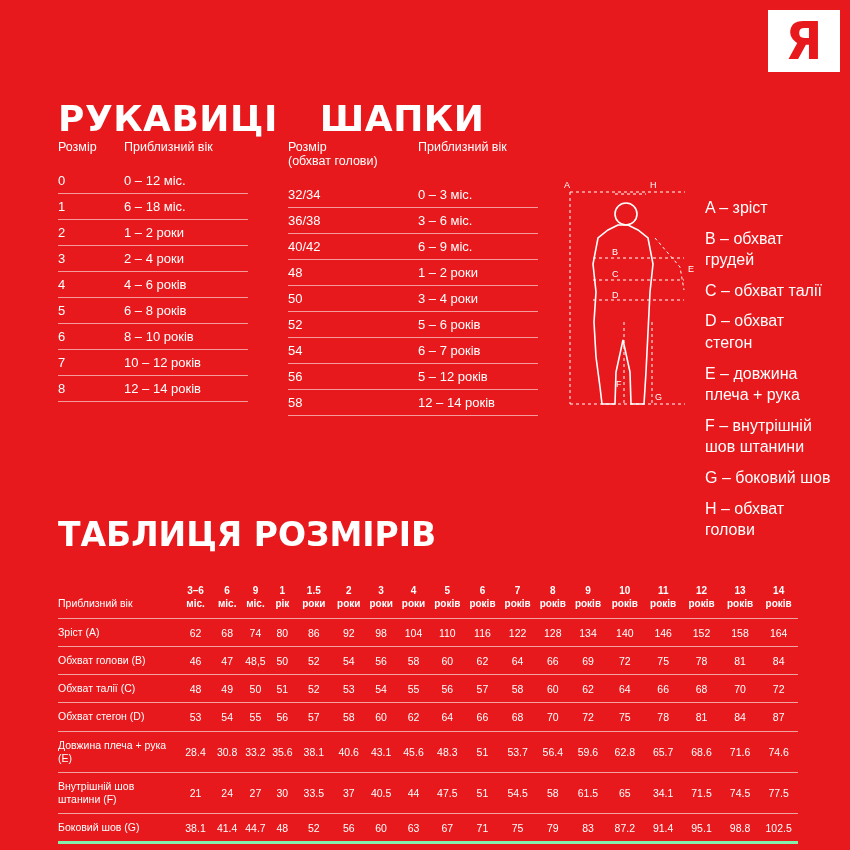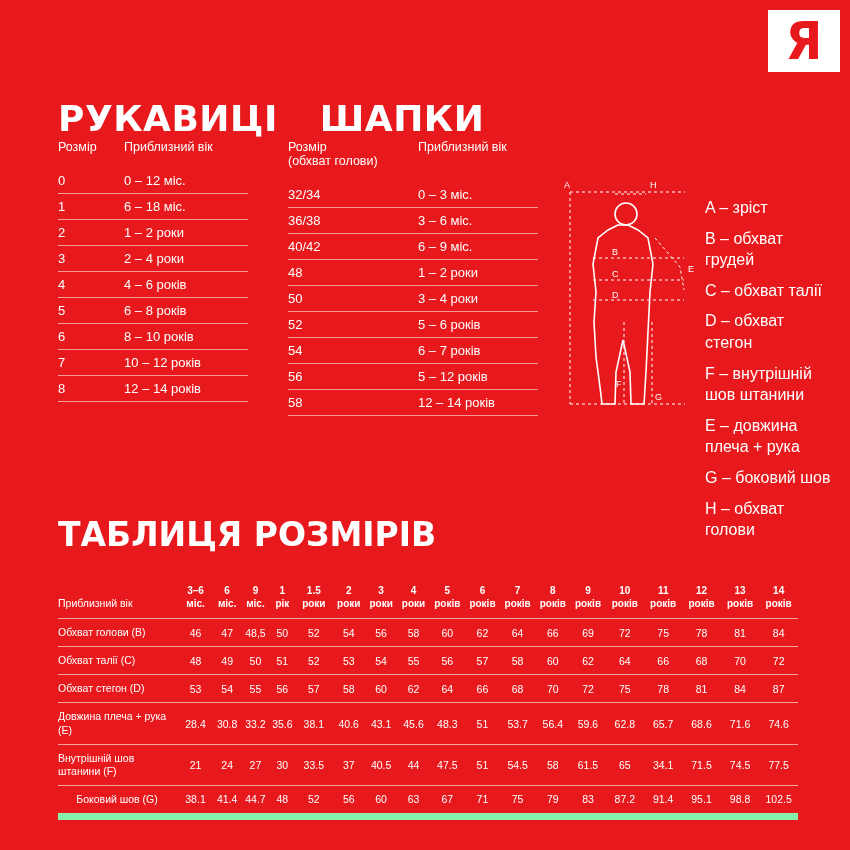--- a/index.html
+++ b/index.html
@@ -126,21 +126,21 @@
     line-height: 1.25;
   }
   table.sizes thead th {
     font-weight: bold;
     font-size: 10px;
     line-height: 1.25;
     vertical-align: bottom;
     padding-bottom: 8px;
   }
   table.sizes thead th.rowlabel { font-weight: normal; font-size: 10.5px; }
-  table.sizes tbody tr:last-child td { border-bottom: 7px solid #86efac; text-align: center; }
+  table.sizes tbody tr:last-child td { border-bottom: 3px solid #86efac; }
 </style>
 </head>
 <body>
 
 <div class="logo">
   <span class="logo-glyph">Я</span>
 </div>
 
 <div class="titles">
   <div class="big-title">РУКАВИЦІ</div>
@@ -269,22 +269,22 @@
       <text x="95" y="228">G</text>
     </g>
   </svg>
 </div>
 
 <div class="legend" id="legend">
     <div>A – зріст</div>
     <div>B – обхват грудей</div>
     <div>C – обхват талії</div>
     <div>D – обхват стегон</div>
+    <div>E – довжина плеча + рука</div>
     <div>F – внутрішній шов штанини</div>
-    <div>E – довжина плеча + рука</div>
     <div>G – боковий шов</div>
     <div>H – обхват голови</div>
   </div>
 
 <div class="section2-title">ТАБЛИЦЯ РОЗМІРІВ</div>
 
 <table class="sizes">
   <thead>
     <tr>
       <th class="rowlabel">Приблизний вік</th>
@@ -303,20 +303,41 @@
         <th>9 років</th>
         <th>10 років</th>
         <th>11 років</th>
         <th>12 років</th>
         <th>13 років</th>
         <th>14 років</th>
       </tr>
   </thead>
   <tbody id="sizes-body">
       <tr>
+        <td class="rowlabel">Зріст (A)</td>
+        <td>62</td>
+        <td>68</td>
+        <td>74</td>
+        <td>80</td>
+        <td>86</td>
+        <td>92</td>
+        <td>98</td>
+        <td>104</td>
+        <td>110</td>
+        <td>116</td>
+        <td>122</td>
+        <td>128</td>
+        <td>134</td>
+        <td>140</td>
+        <td>146</td>
+        <td>152</td>
+        <td>158</td>
+        <td>164</td>
+      </tr>
+      <tr>
         <td class="rowlabel">Обхват голови (B)</td>
         <td>46</td>
         <td>47</td>
         <td>48,5</td>
         <td>50</td>
         <td>52</td>
         <td>54</td>
         <td>56</td>
         <td>58</td>
         <td>60</td>

